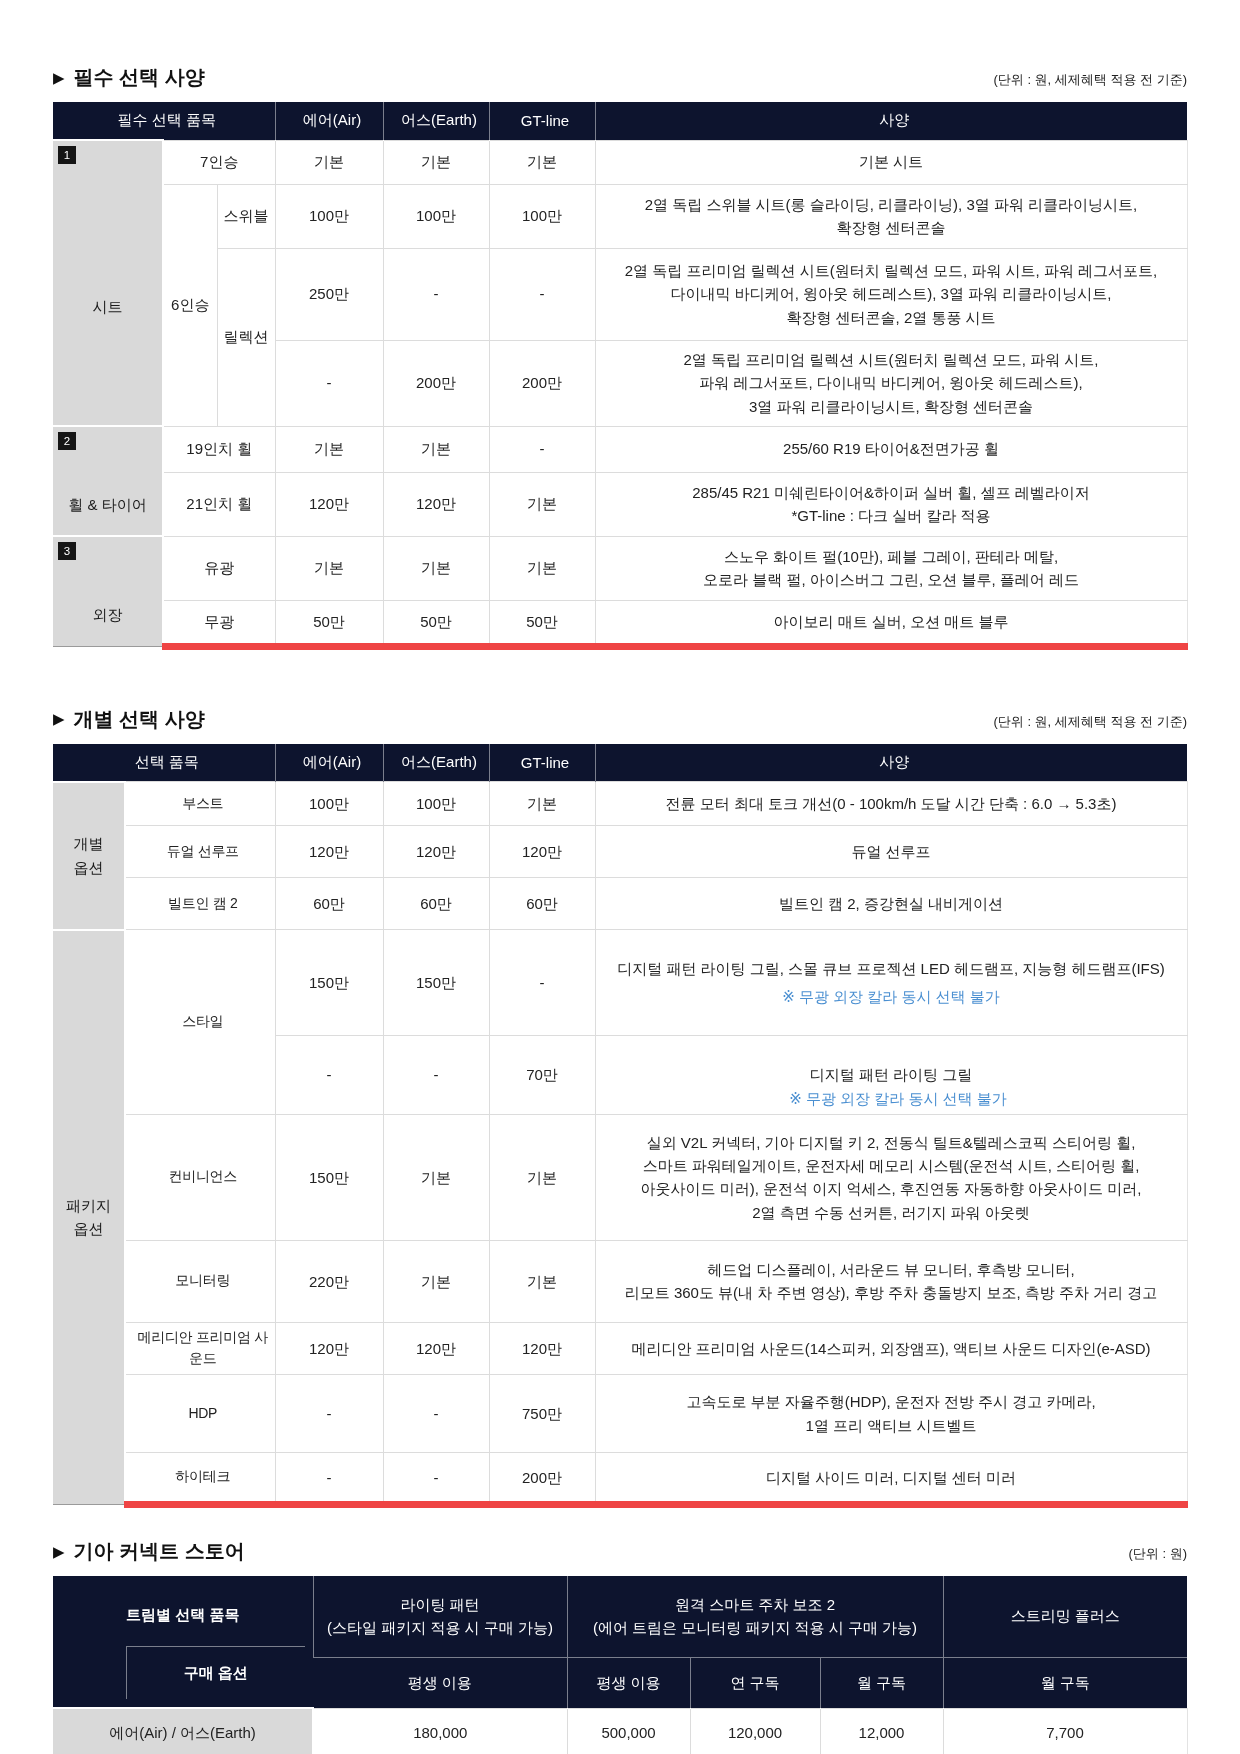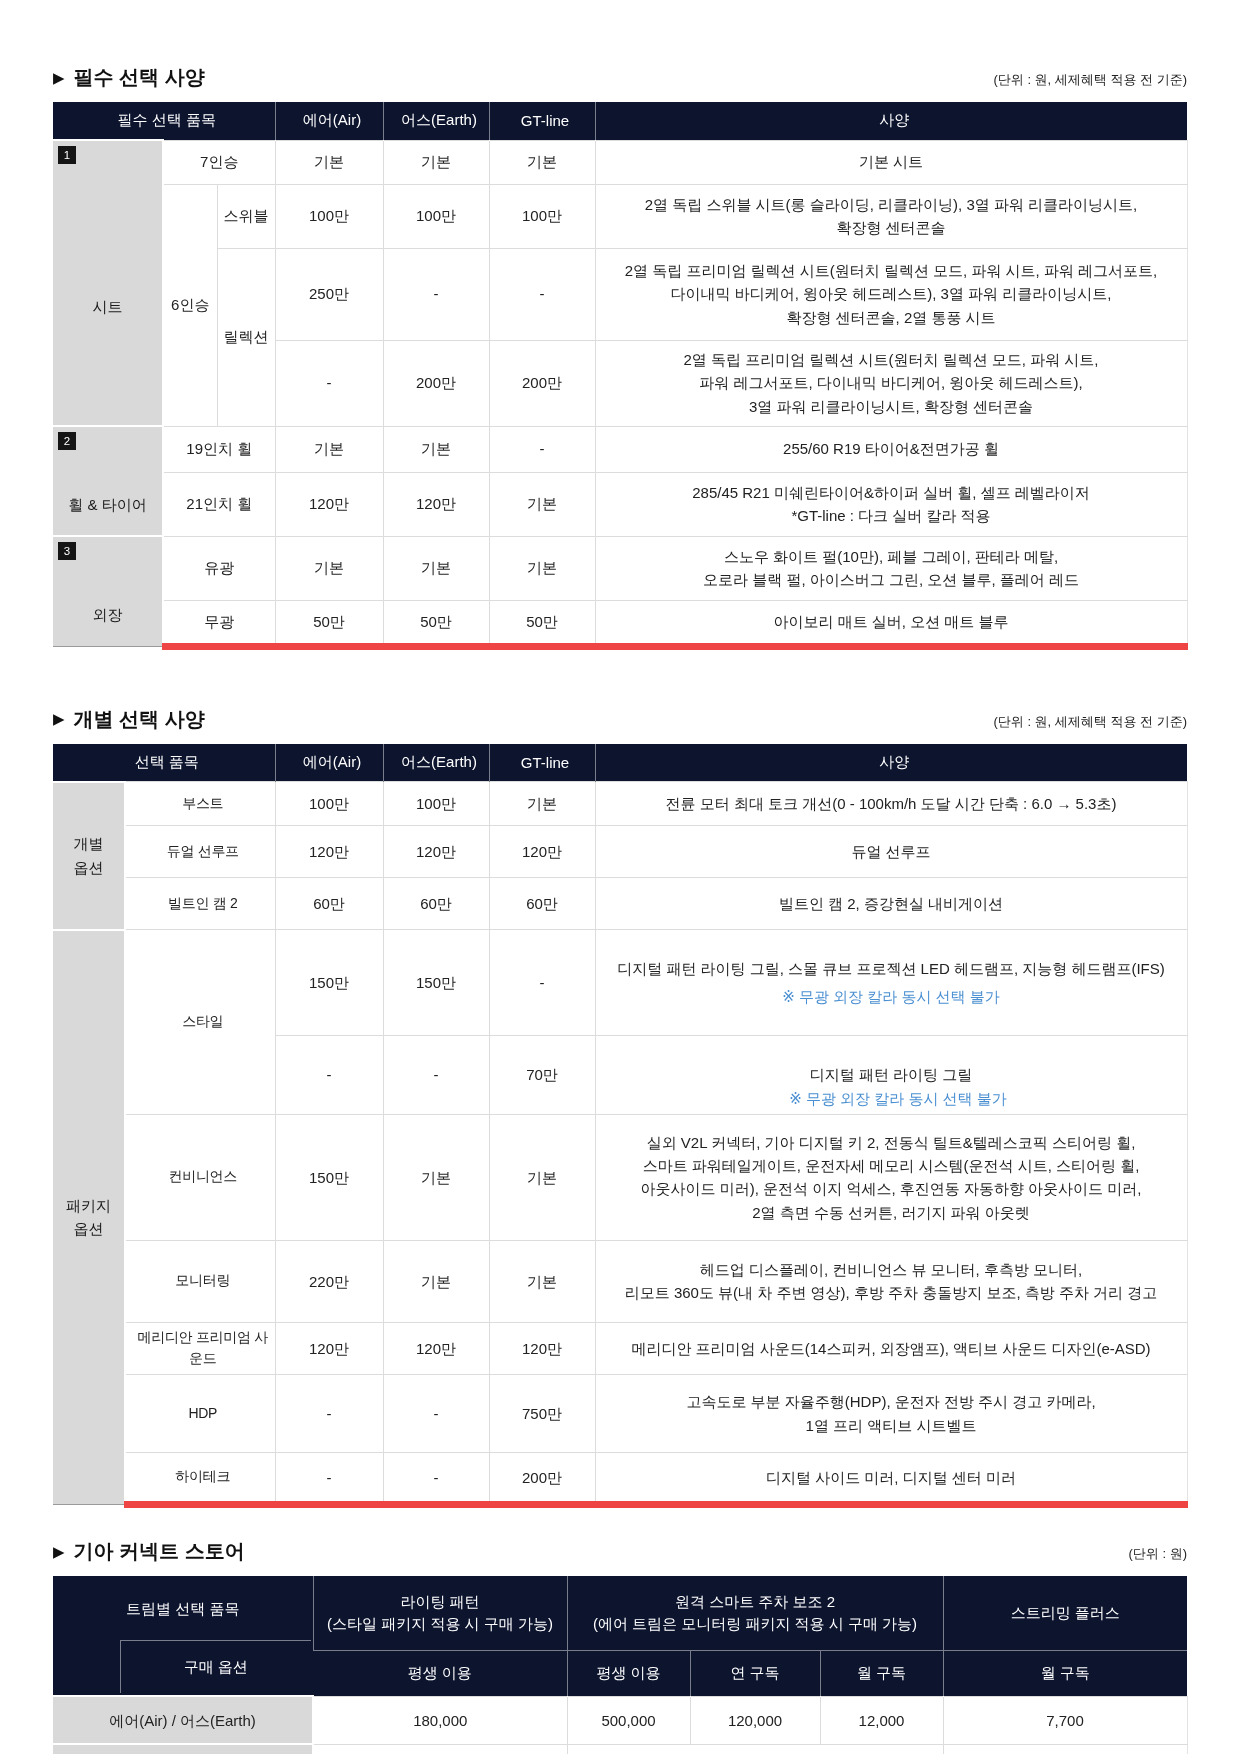--- a/index.html
+++ b/index.html
@@ -25,21 +25,21 @@
   td.group-cell{background:#d9d9d9;border:2px solid #fff;border-left:none;position:relative;font-size:15px;color:#1a1a1a;}
   td.group-cell.gc-last{border-bottom:1px solid #9a9a9a;}
   .num-badge{position:absolute;top:5px;left:5px;width:18px;height:18px;background:#151515;color:#fff;font-size:11.5px;line-height:18px;text-align:center;}
   td.spec-cell{font-size:15px;}
   .note{color:#4a8fd1;display:block;margin-top:4px;}
   .note-inline{color:#4a8fd1;margin-left:14px;}
   .t2 .item-cell{font-size:14px;letter-spacing:-0.3px;padding-left:11px;}
 
   
   .store thead th{padding:0 6px;}
-  .trim-head{padding:2px !important;}
+  .trim-head{padding:8px !important;font-weight:bold;}
   .trim-head-top{height:62px;display:flex;align-items:center;justify-content:center;}
   .trim-head-bottom{height:53px;display:flex;}
   .buy-box{margin-left:65px;flex:1;display:flex;align-items:center;justify-content:center;border-top:1px solid rgba(255,255,255,.45);border-left:1px solid rgba(255,255,255,.45);}
   .pre{white-space:pre-line;line-height:1.5;}
   .store thead tr.row2 th{border-top:1px solid rgba(255,255,255,.45);}
   td.trim-cell{background:#d9d9d9;border:2px solid #fff;border-left:none;}
   .store tbody tr:last-child td.trim-cell{border-bottom:1px solid #9a9a9a;}
 </style>
 </head>
 <body>
@@ -231,21 +231,21 @@
         <td class="spec-cell">실외 V2L 커넥터, 기아 디지털 키 2, 전동식 틸트&amp;텔레스코픽 스티어링 휠,
 스마트 파워테일게이트, 운전자세 메모리 시스템(운전석 시트, 스티어링 휠,
 아웃사이드 미러), 운전석 이지 억세스, 후진연동 자동하향 아웃사이드 미러,
 2열 측면 수동 선커튼, 러기지 파워 아웃렛</td>
       </tr>
       <tr style="height:82px">
         <td class="item-cell">모니터링</td>
         <td>220만</td>
         <td>기본</td>
         <td>기본</td>
-        <td class="spec-cell">헤드업 디스플레이, 컨비니언스 뷰 모니터, 후측방 모니터,
+        <td class="spec-cell">헤드업 디스플레이, 서라운드 뷰 모니터, 후측방 모니터,
 리모트 360도 뷰(내 차 주변 영상), 후방 주차 충돌방지 보조, 측방 주차 거리 경고</td>
       </tr>
       <tr style="height:52px">
         <td class="item-cell">메리디안 프리미엄 사운드</td>
         <td>120만</td>
         <td>120만</td>
         <td>120만</td>
         <td class="spec-cell">메리디안 프리미엄 사운드(14스피커, 외장앰프), 액티브 사운드 디자인(e-ASD)</td>
       </tr>
       <tr style="height:78px">

